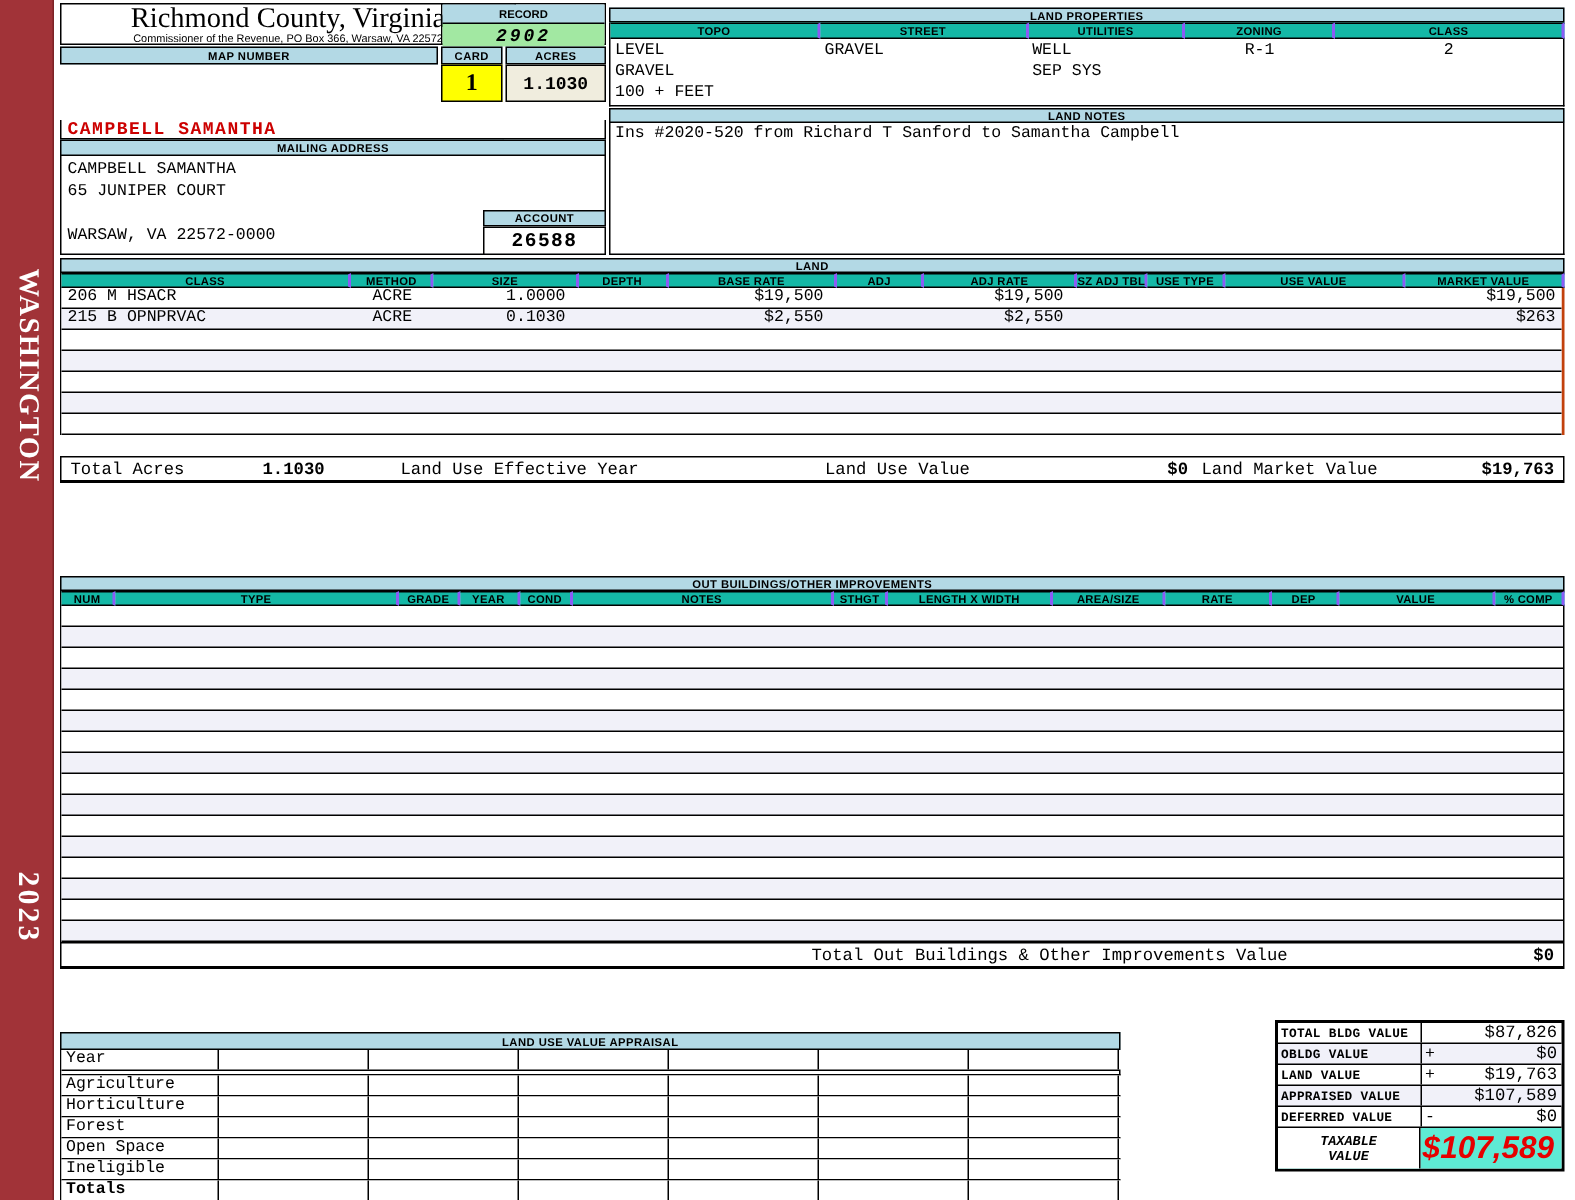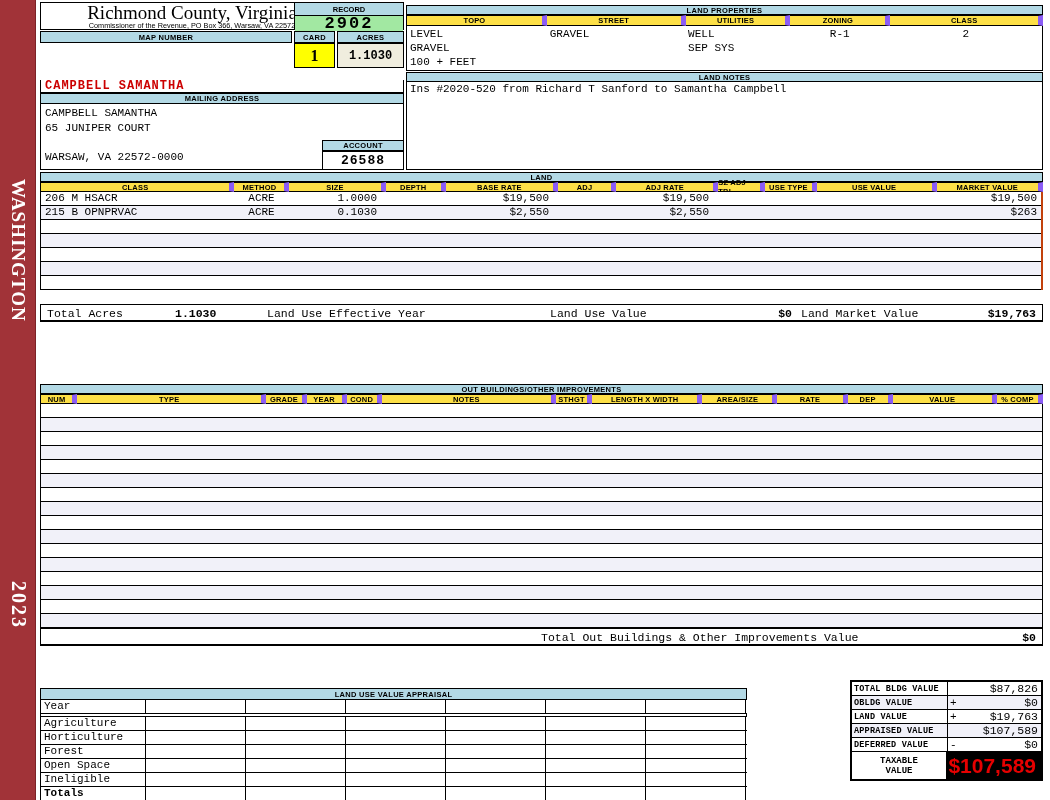--- a/index.html
+++ b/index.html
@@ -11,34 +11,34 @@
   #sidebar{left:0;top:0;width:36px;height:800px;background:#A13338;border-right:1px solid #7c2226;}
   .v-text{position:absolute;left:0;width:36px;writing-mode:vertical-rl;color:#FFF;
           font-family:"Liberation Serif",serif;font-weight:bold;text-align:center;
           display:flex;align-items:center;justify-content:center;}
   #district-label{top:158px;height:185px;font-size:19px;letter-spacing:1px;}
   #year-label{top:565px;height:80px;font-size:20px;letter-spacing:2px;}
 
   
   .bar{background:#B3D9E5;border:1px solid #000;font:bold 7.5px "Liberation Sans",sans-serif;
        letter-spacing:.3px;display:flex;align-items:center;justify-content:center;}
-  .hcell{border-top:1px solid #000;border-bottom:1px solid #000;border-right:5px solid #8b5cf6;
-         background:#fde047;font:bold 7.5px "Liberation Sans",sans-serif;letter-spacing:.2px;
+  .hcell{border-top:1px solid #000;border-bottom:1px solid #000;border-right:2px solid #8b5cf6;
+         background:#14b8a6;font:bold 7.5px "Liberation Sans",sans-serif;letter-spacing:.2px;
          display:flex;align-items:center;justify-content:center;box-sizing:border-box;height:100%;}
   .hrow{display:flex;}
 
   
   #title-box{left:40px;top:2px;width:304px;height:28px;border:1px solid #000;background:#fff;text-align:center;}
   #county-title{font-family:"Liberation Serif",serif;font-size:19px;line-height:19px;font-weight:500;}
   #commissioner-line{font:7.3px "Liberation Sans",sans-serif;line-height:8px;}
   #record-box{left:294px;top:2px;width:110px;height:28px;border:1px solid #000;}
   #record-header{height:12px;background:#B3D9E5;border-bottom:1px solid #000;
      font:bold 7.5px "Liberation Sans",sans-serif;display:flex;align-items:center;justify-content:center;}
-  #record-value{height:15px;background:#A2E8A2;font-weight:bold;font-size:17px;
-     display:flex;align-items:center;justify-content:center;letter-spacing:2px;}
+  #record-value{height:15px;background:#A2E8A2;font-weight:bold;font-size:12px;
+     display:flex;align-items:center;justify-content:center;letter-spacing:2px;font-style:italic;}
   #map-bar{left:40px;top:31px;width:252px;height:12px;}
   #card-bar{left:294px;top:31px;width:41px;height:12px;}
   #acres-bar{left:337px;top:31px;width:67px;height:12px;}
   #map-value{left:40px;top:43px;width:252px;height:25px;border:1px solid #000;background:#FFFF00;
      font-family:"Liberation Serif",serif;font-weight:bold;font-size:18px;
      display:flex;align-items:center;justify-content:center;}
   #card-value{left:294px;top:43px;width:41px;height:25px;border:1px solid #000;background:#FFFF00;
      font-family:"Liberation Serif",serif;font-weight:bold;font-size:16px;
      display:flex;align-items:center;justify-content:center;}
   #acres-value{left:337px;top:43px;width:67px;height:25px;border:1px solid #000;background:#F0EDDE;
@@ -109,21 +109,21 @@
   
   #ps-box{left:850px;top:680px;width:193px;border:2px solid #000;background:#fff;}
   #ps-header{height:18px;background:#FFFF00;border-bottom:1px solid #000;font-weight:bold;font-size:13px;
      letter-spacing:1px;display:flex;align-items:center;justify-content:center;}
   .ps-row{display:flex;height:13px;border-bottom:1px solid #000;align-items:center;}
   .ps-row:nth-child(even){background:#F1F1F9;}
   .ps-label{width:96px;border-right:1px solid #000;font-weight:bold;font-size:8.5px;padding-left:2px;
      box-sizing:border-box;height:100%;display:flex;align-items:center;letter-spacing:.2px;}
   .ps-sign{width:14px;font-size:11px;text-align:left;padding-left:2px;}
   .ps-value{flex:1;text-align:right;font-size:11.5px;padding-right:3px;}
-  #ps-taxable{display:flex;height:27px;background:#000000;}
+  #ps-taxable{display:flex;height:27px;background:#5eead4;font-style:italic;}
   #ps-taxable-label{width:94px;background:#fff;border-right:1px solid #000;font-weight:bold;font-size:9px;
      line-height:10px;display:flex;align-items:center;justify-content:center;text-align:center;}
   #ps-taxable-value{flex:1;color:#E60000;font-family:"Liberation Sans",sans-serif;font-weight:bold;
      font-size:21px;display:flex;align-items:center;justify-content:flex-end;padding-right:5px;}
 </style>
 </head>
 <body>
 
 <div id="page">
 

